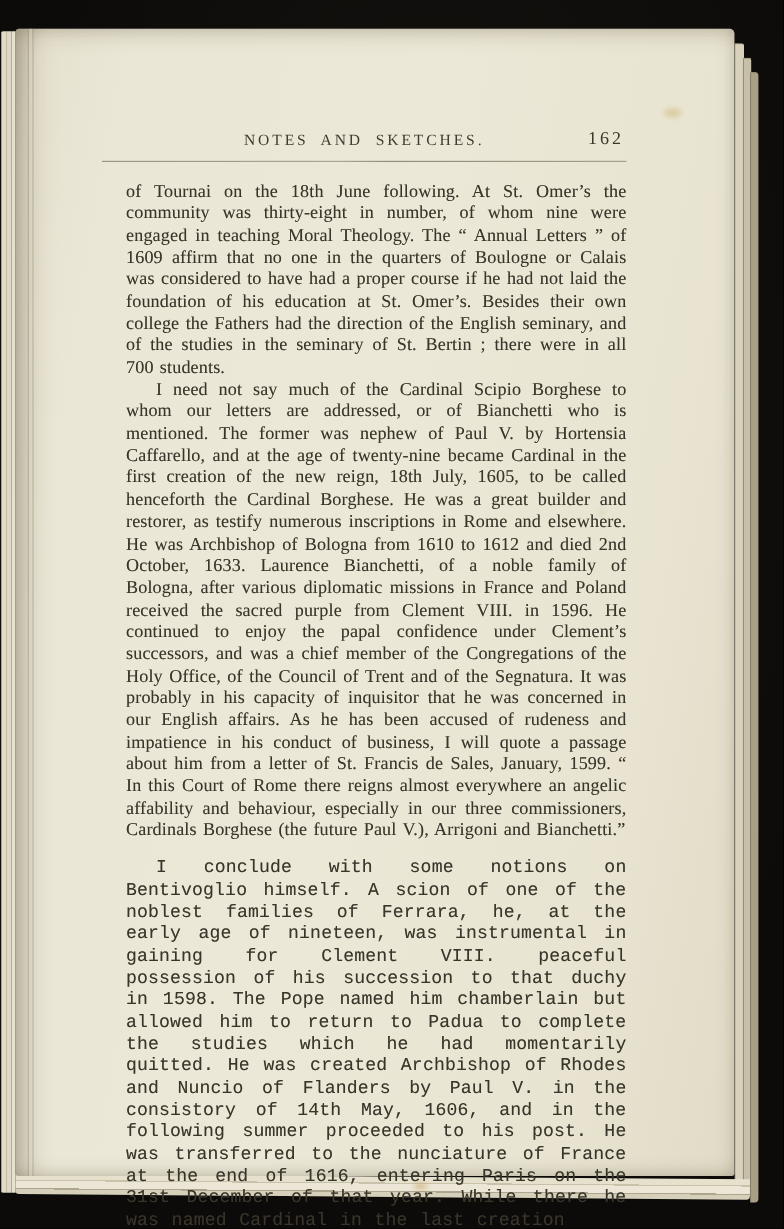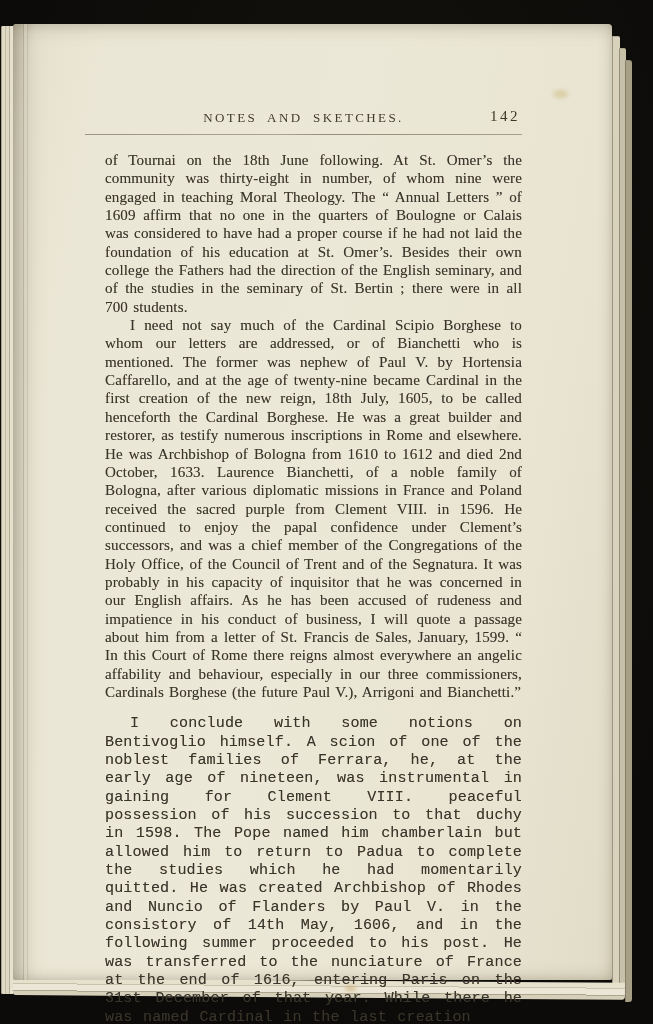--- a/index.html
+++ b/index.html
@@ -98,21 +98,21 @@
   <div class="stack-right-2"></div>
   <div class="stack-right-3"></div>
   <div class="stack-bottom"></div>
 
   <div class="page">
     <div class="crease"></div>
 
     <div class="content">
       <div class="header-row">
         <span class="running-title">NOTES AND SKETCHES.</span>
-        <span class="page-num">142</span>
+        <span class="page-num">162</span>
       </div>
 
       <div class="rule"></div>
 
       <div class="body">
         <p>of Tournai on the 18th June following. At St. Omer’s the community was thirty-eight in number, of whom nine were engaged in teaching Moral Theology. The “ Annual Letters ” of 1609 affirm that no one in the quarters of Boulogne or Calais was considered to have had a proper course if he had not laid the foundation of his education at St. Omer’s. Besides their own college the Fathers had the direction of the English seminary, and of the studies in the seminary of St. Bertin ; there were in all 700 students.</p>
         <p class="indent">I need not say much of the Cardinal Scipio Borghese to whom our letters are addressed, or of Bianchetti who is mentioned. The former was nephew of Paul V. by Hortensia Caffarello, and at the age of twenty-nine became Cardinal in the first creation of the new reign, 18th July, 1605, to be called henceforth the Cardinal Borghese. He was a great builder and restorer, as testify numerous inscriptions in Rome and elsewhere. He was Archbishop of Bologna from 1610 to 1612 and died 2nd October, 1633. Laurence Bianchetti, of a noble family of Bologna, after various diplomatic missions in France and Poland received the sacred purple from Clement VIII. in 1596. He continued to enjoy the papal confidence under Clement’s successors, and was a chief member of the Congregations of the Holy Office, of the Council of Trent and of the Segnatura. It was probably in his capacity of inquisitor that he was concerned in our English affairs. As he has been accused of rudeness and impatience in his conduct of business, I will quote a passage about him from a letter of St. Francis de Sales, January, 1599. “ In this Court of Rome there reigns almost everywhere an angelic affability and behaviour, especially in our three commissioners, Cardinals Borghese (the future Paul V.), Arrigoni and Bianchetti.”</p>
         <p class="indent gap">I conclude with some notions on Bentivoglio himself. A scion of one of the noblest families of Ferrara, he, at the early age of nineteen, was instrumental in gaining for Clement VIII. peaceful possession of his succession to that duchy in 1598. The Pope named him chamberlain but allowed him to return to Padua to complete the studies which he had momentarily quitted. He was created Archbishop of Rhodes and Nuncio of Flanders by Paul V. in the consistory of 14th May, 1606, and in the following summer proceeded to his post. He was transferred to the nunciature of France at the end of 1616, entering Paris on the 31st December of that year. While there he was named Cardinal in the last creation</p>
       </div>
     </div>

